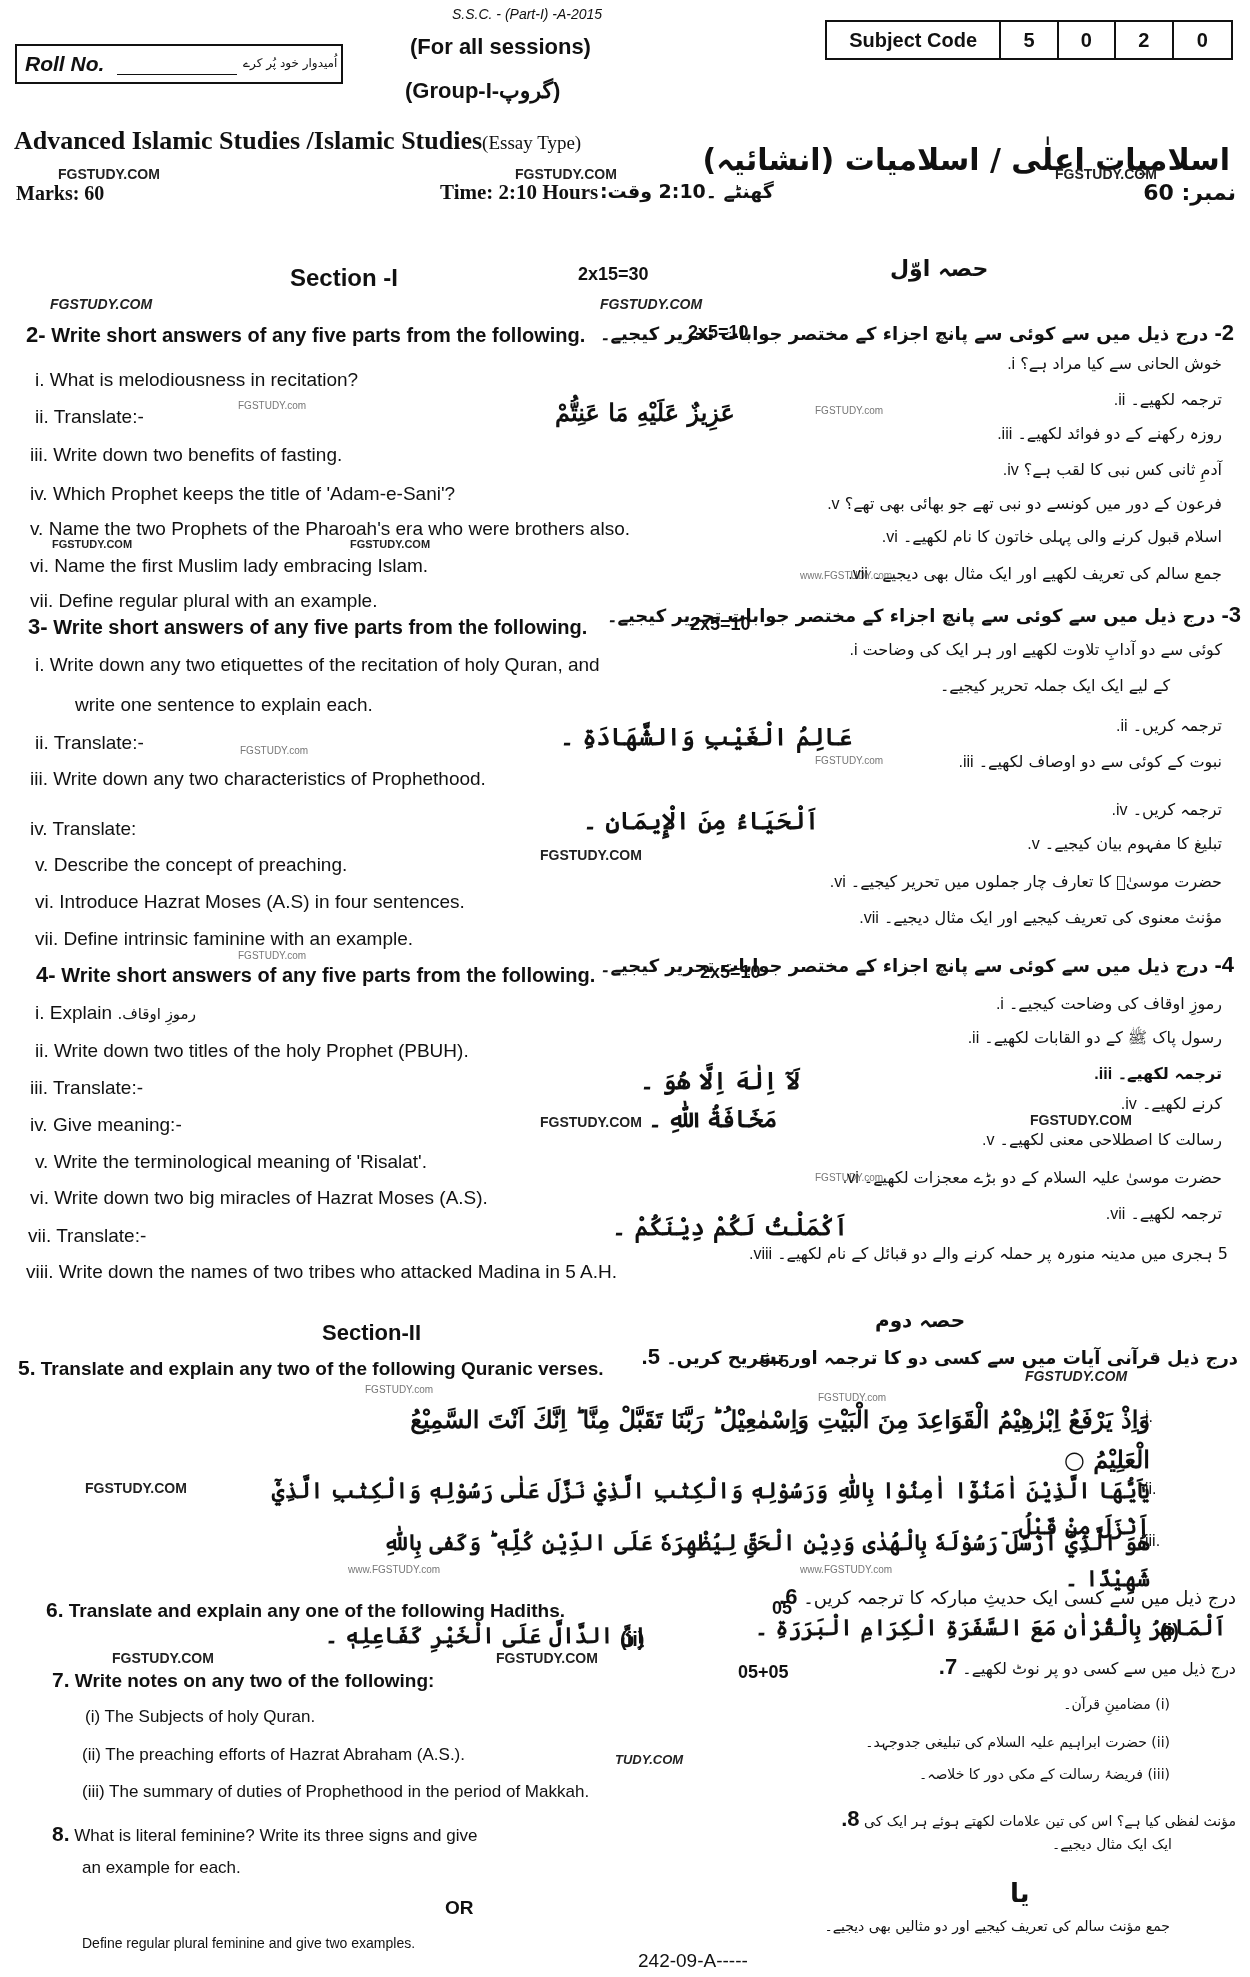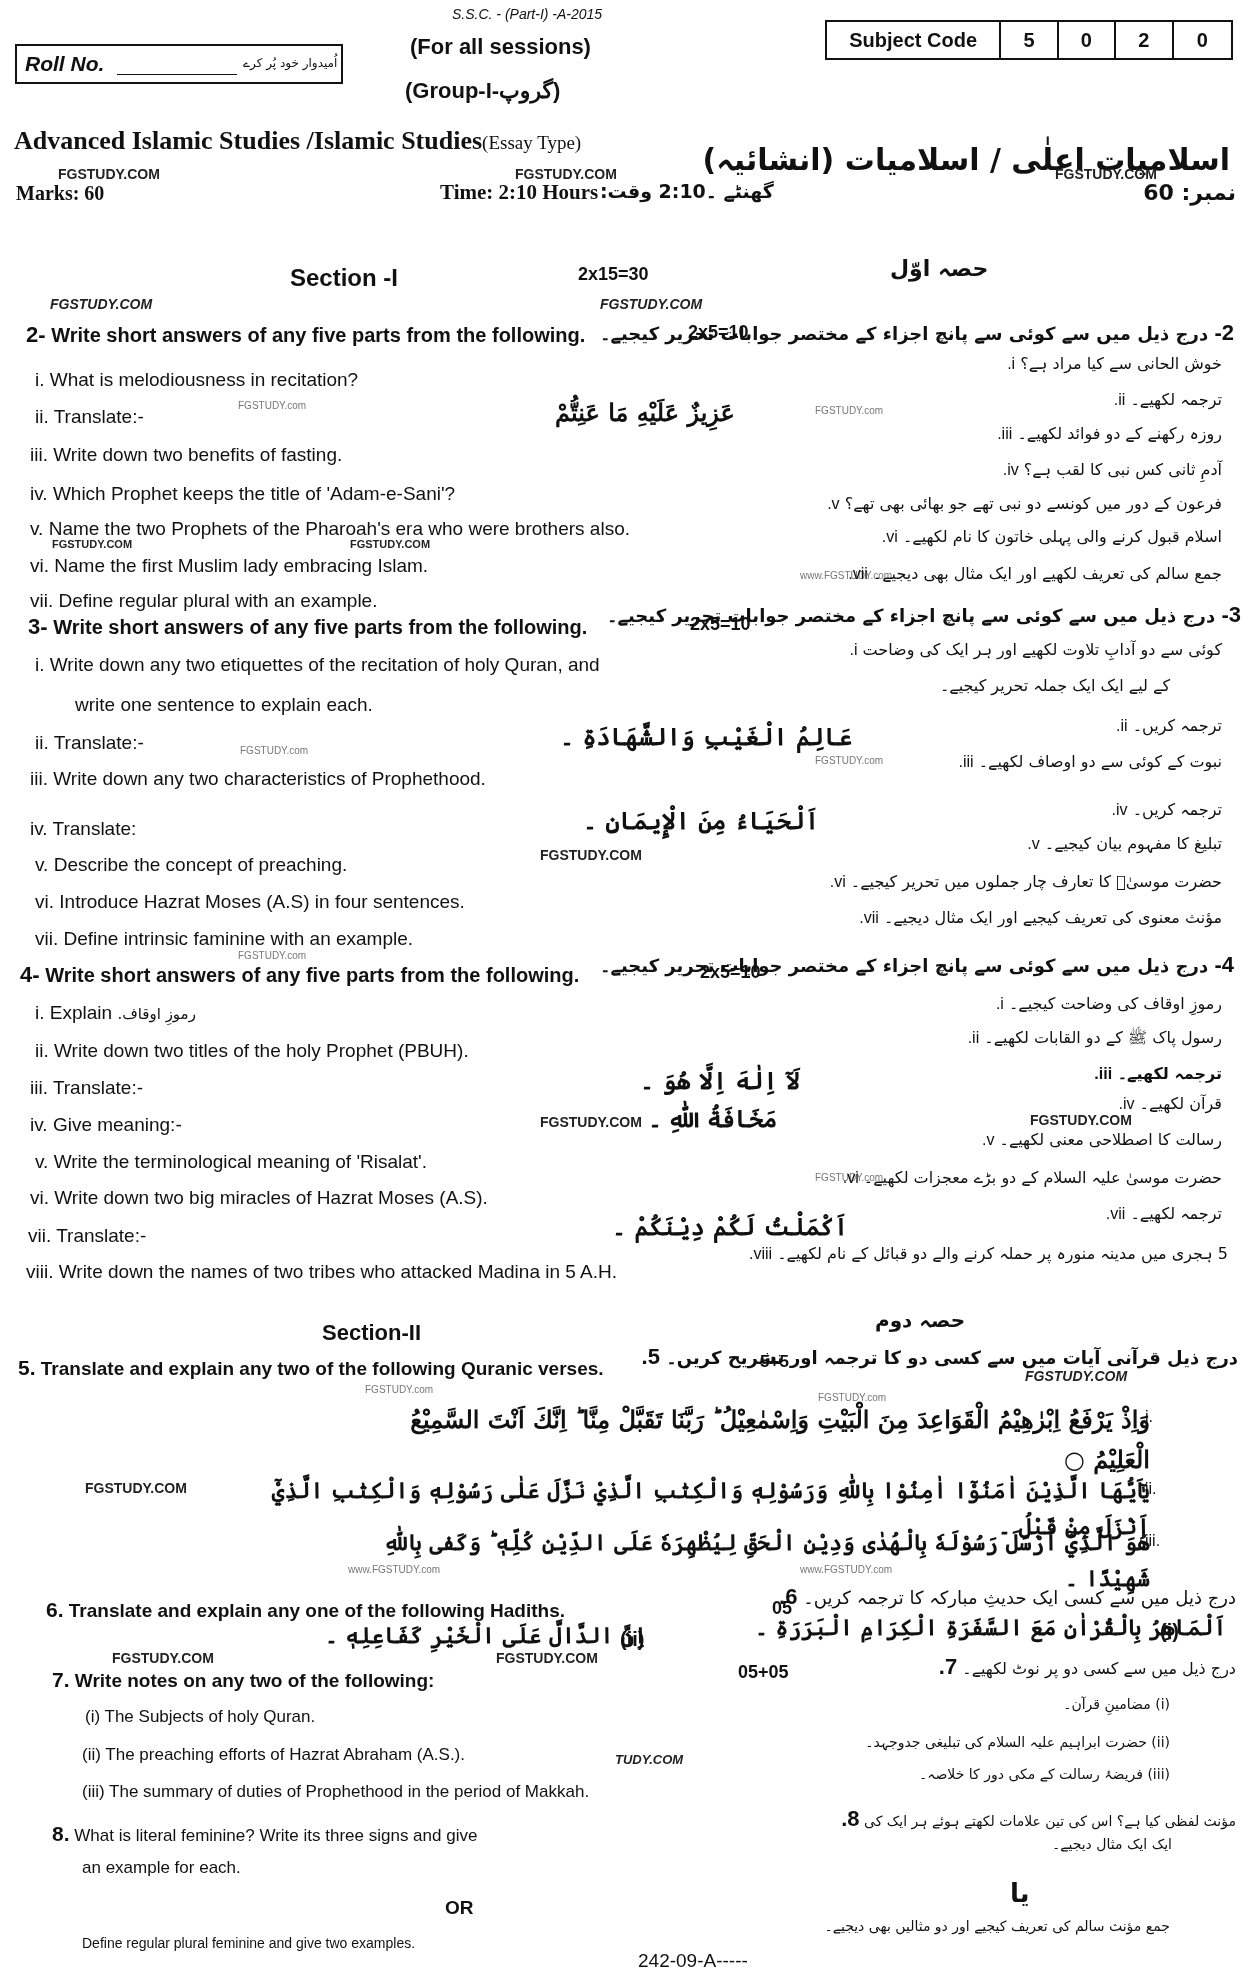--- a/index.html
+++ b/index.html
@@ -125,21 +125,21 @@
 <div class="abs ur" style="right:80px;top:676px;">کے لیے ایک ایک جملہ تحریر کیجیے۔</div>
 <div class="abs ur" style="right:28px;top:716px;"><span>ترجمہ کریں۔</span> <span class="sans">ii.</span></div>
 <div class="abs wm-small" style="left:815px;top:755px;">FGSTUDY.com</div>
 <div class="abs ur" style="right:28px;top:752px;"><span>نبوت کے کوئی سے دو اوصاف لکھیے۔</span> <span class="sans">iii.</span></div>
 <div class="abs ur" style="right:28px;top:800px;"><span>ترجمہ کریں۔</span> <span class="sans">iv.</span></div>
 <div class="abs ur" style="right:28px;top:834px;"><span>تبلیغ کا مفہوم بیان کیجیے۔</span> <span class="sans">v.</span></div>
 <div class="abs ur" style="right:28px;top:872px;"><span>حضرت موسیٰؑ کا تعارف چار جملوں میں تحریر کیجیے۔</span> <span class="sans">vi.</span></div>
 <div class="abs ur" style="right:28px;top:908px;"><span>مؤنث معنوی کی تعریف کیجیے اور ایک مثال دیجیے۔</span> <span class="sans">vii.</span></div>
 
 <div class="abs wm-small" style="left:238px;top:950px;">FGSTUDY.com</div>
-<div class="abs q-head" style="left:20px;top:962px;">
+<div class="abs q-head" style="left:36px;top:962px;">
   <span style="font-size:22px;">4-</span>
   <span>Write short answers of any five parts from the following.</span>
 </div>
 <div class="abs b" style="left:700px;top:962px;font-size:18px;">2x5=10</div>
 <div class="abs ur-head" style="right:16px;top:952px;">
   <span style="font-family:'Liberation Sans',sans-serif;font-size:22px;">4-</span>
   <span>درج ذیل میں سے کوئی سے پانچ اجزاء کے مختصر جوابات تحریر کیجیے۔</span>
 </div>
 
 <div class="abs q-item" style="left:35px;top:1002px;"><span>i.</span> <span>Explain</span> <span class="rtl" style="font-size:15px;">رموزِ اوقاف.</span></div>
@@ -151,21 +151,21 @@
 <div class="abs ar" style="left:648px;top:1104px;">مَخَافَةُ اللّٰهِ ۔</div>
 <div class="abs q-item" style="left:35px;top:1151px;"><span>v.</span> <span>Write the terminological meaning of 'Risalat'.</span></div>
 <div class="abs q-item" style="left:30px;top:1187px;"><span>vi.</span> <span>Write down two big miracles of Hazrat Moses (A.S).</span></div>
 <div class="abs q-item" style="left:28px;top:1225px;"><span>vii.</span> <span>Translate:-</span></div>
 <div class="abs ar" style="left:612px;top:1212px;">اَكْمَلْتُ لَكُمْ دِيْنَكُمْ ۔</div>
 <div class="abs q-item" style="left:26px;top:1261px;"><span>viii.</span> <span>Write down the names of two tribes who attacked Madina in 5 A.H.</span></div>
 
 <div class="abs ur" style="right:28px;top:994px;"><span>رموزِ اوقاف کی وضاحت کیجیے۔</span> <span class="sans">i.</span></div>
 <div class="abs ur" style="right:28px;top:1028px;"><span>رسول پاک ﷺ کے دو القابات لکھیے۔</span> <span class="sans">ii.</span></div>
 <div class="abs ur" style="right:28px;top:1064px;font-weight:bold;"><span>ترجمہ لکھیے۔</span> <span class="sans">iii.</span></div>
-<div class="abs ur" style="right:28px;top:1094px;"><span>قرآن لکھیے۔</span> <span class="sans">iv.</span></div>
+<div class="abs ur" style="right:28px;top:1094px;"><span>کرنے لکھیے۔</span> <span class="sans">iv.</span></div>
 <div class="abs wm" style="left:1030px;top:1112px;">FGSTUDY.COM</div>
 <div class="abs ur" style="right:28px;top:1130px;"><span>رسالت کا اصطلاحی معنی لکھیے۔</span> <span class="sans">v.</span></div>
 <div class="abs wm-small" style="left:815px;top:1172px;">FGSTUDY.com</div>
 <div class="abs ur" style="right:28px;top:1168px;"><span>حضرت موسیٰ علیہ السلام کے دو بڑے معجزات لکھیے۔</span> <span class="sans">vi.</span></div>
 <div class="abs ur" style="right:28px;top:1204px;"><span>ترجمہ لکھیے۔</span> <span class="sans">vii.</span></div>
 <div class="abs ur" style="right:22px;top:1244px;"><span>5 ہجری میں مدینہ منورہ پر حملہ کرنے والے دو قبائل کے نام لکھیے۔</span> <span class="sans">viii.</span></div>
 
 <div class="abs b" style="left:322px;top:1320px;font-size:22px;">Section-II</div>
 <div class="abs rtl b" style="left:875px;top:1308px;font-size:20px;">حصہ دوم</div>
 

